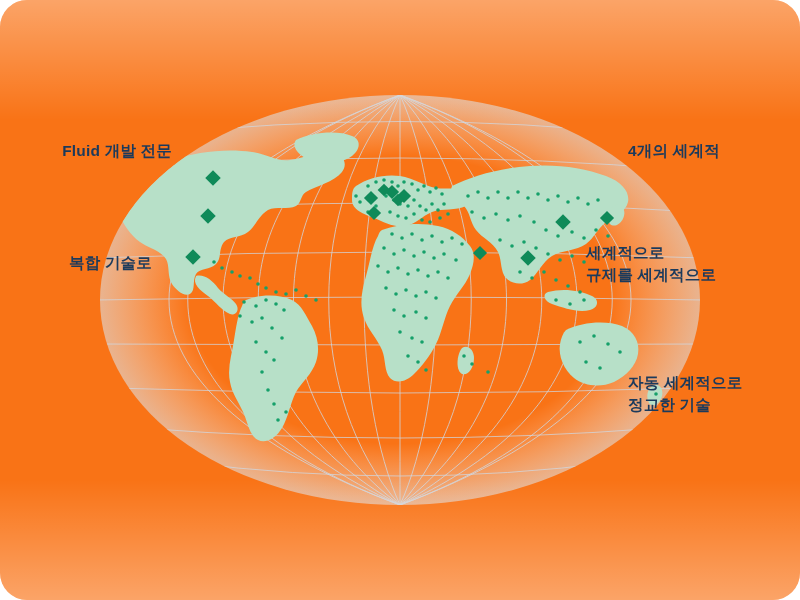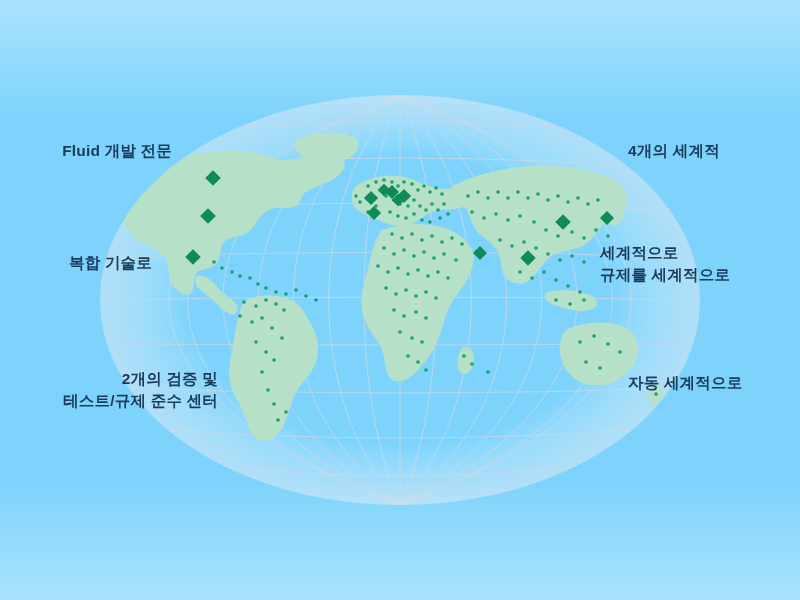--- a/index.html
+++ b/index.html
@@ -4,23 +4,24 @@
 <style>
   html, body {
     margin: 0;
     padding: 0;
     background: #ffffff;
   }
   #stage {
     position: relative;
     width: 800px;
     height: 600px;
-    background: #7dd3fc;
+    background: #f97316;
     overflow: hidden;
     font-family: "Liberation Sans", "DejaVu Sans", sans-serif;
+    border-radius: 27px;
   }
 
   
   #globe-wrap {
     position: absolute;
     left: 0;
     top: 0;
     width: 800px;
     height: 600px;
   }
@@ -43,21 +44,21 @@
   .callout.left  { text-align: right; }
   .callout.right { text-align: left; }
 
   .callout .line { display: block; }
 
   
   #callout-research     { left: 0px;   top: 140px; width: 172px; }
   #callout-extraction   { left: 0px;   top: 252px; width: 152px; }
   #callout-testing      { left: 0px;   top: 368px; width: 218px; }
   #callout-facilities   { left: 628px; top: 140px; width: 172px; }
-  #callout-ink          { left: 600px; top: 242px; width: 190px; }
+  #callout-ink          { left: 586px; top: 242px; width: 190px; }
   #callout-machinery    { left: 628px; top: 372px; width: 172px; }
 </style>
 </head>
 <body>
 
 <div id="stage">
 
   <div id="globe-wrap">
     <svg id="globe-svg" viewBox="0 0 800 600" xmlns="http://www.w3.org/2000/svg">
       <defs>
@@ -423,31 +424,28 @@
   </div>
 
   <div class="callout left" id="callout-research">
     <span class="line">Fluid 개발 전문</span>
   </div>
 
   <div class="callout left" id="callout-extraction">
     <span class="line">복합 기술로</span>
   </div>
 
-  <div class="callout left" id="callout-testing">
-    <span class="line">2개의 검증 및</span>
-    <span class="line">테스트/규제 준수 센터</span>
-  </div>
 
   <div class="callout right" id="callout-facilities">
     <span class="line">4개의 세계적</span>
   </div>
 
   <div class="callout right" id="callout-ink">
     <span class="line">세계적으로</span>
     <span class="line">규제를 세계적으로</span>
   </div>
 
   <div class="callout right" id="callout-machinery">
     <span class="line">자동 세계적으로</span>
+    <span class="line">정교한 기술</span>
   </div>
 
 </div>
 
 </body></html>

